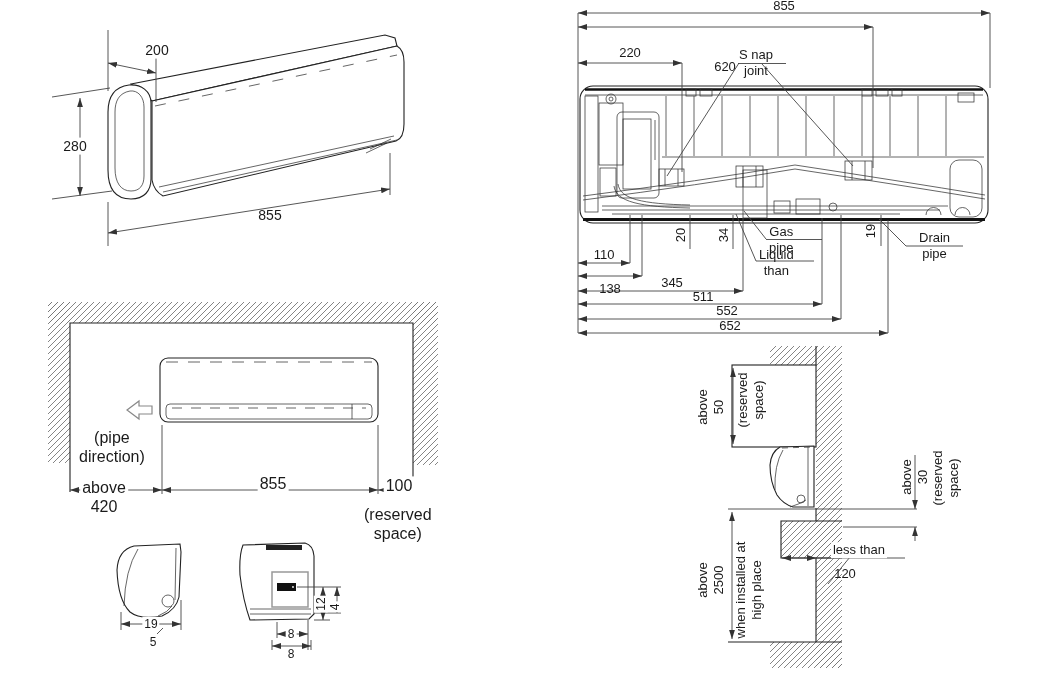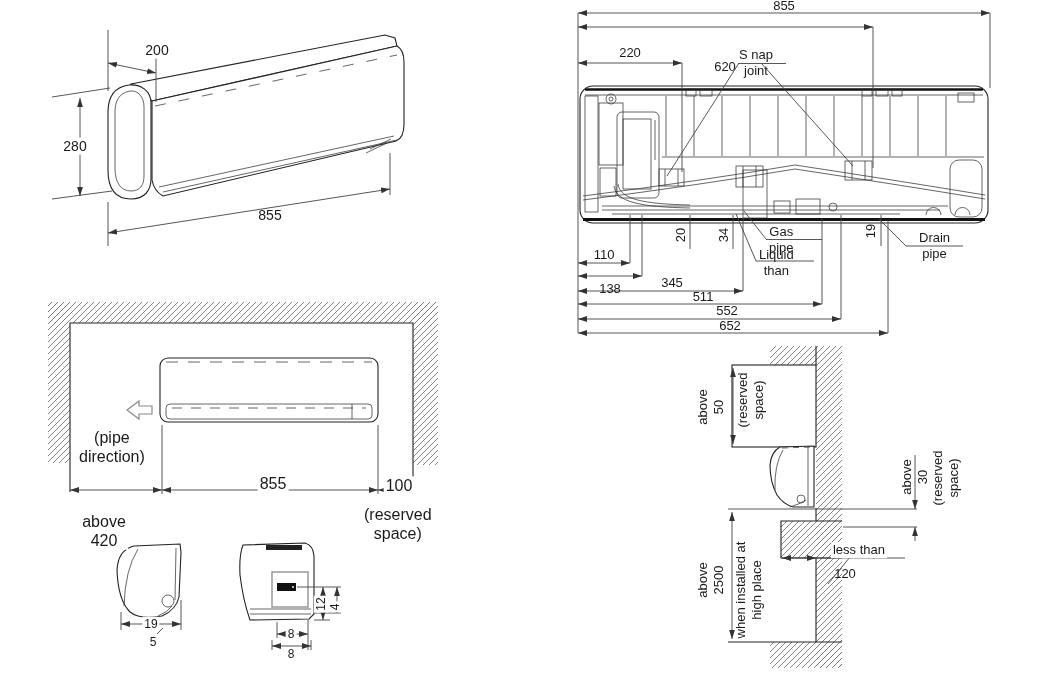--- a/index.html
+++ b/index.html
@@ -250,21 +250,21 @@
 <div class="lbl rot" style="left:871px;top:231px;">19</div>
 <div class="lbl ctr" style="left:604px;top:255px;">110</div>
 <div class="lbl ctr" style="left:610px;top:252px;margin-top:37px;">138</div>
 <div class="lbl ctr" style="left:672px;top:283px;">345</div>
 <div class="lbl ctr" style="left:703px;top:297px;">511</div>
 <div class="lbl ctr" style="left:727px;top:311px;">552</div>
 <div class="lbl ctr" style="left:730px;top:326px;">652</div>
 
 <div class="lbl md la" style="left:79px;top:428px;">(pipe
 direction)</div>
-<div class="lbl md ctr bgw" style="left:104px;top:497px;margin-top:34px;">above
+<div class="lbl md ctr bgw" style="left:104px;top:497px;">above
 420</div>
 <div class="lbl md ctr bgw" style="left:273px;top:484px;">855</div>
 <div class="lbl md ctr bgw" style="left:399px;top:486px;">100</div>
 <div class="lbl md la" style="left:364px;top:505px;">(reserved
 space)</div>
 <div class="lbl sm ctr bgw" style="left:151px;top:624px;">19</div>
 <div class="lbl sm ctr" style="left:153px;top:642px;">5</div>
 <div class="lbl sm rot bgw" style="left:321px;top:604px;">12</div>
 <div class="lbl sm rot bgw" style="left:335px;top:607px;">4</div>
 <div class="lbl sm ctr bgw" style="left:291px;top:634px;">8</div>

